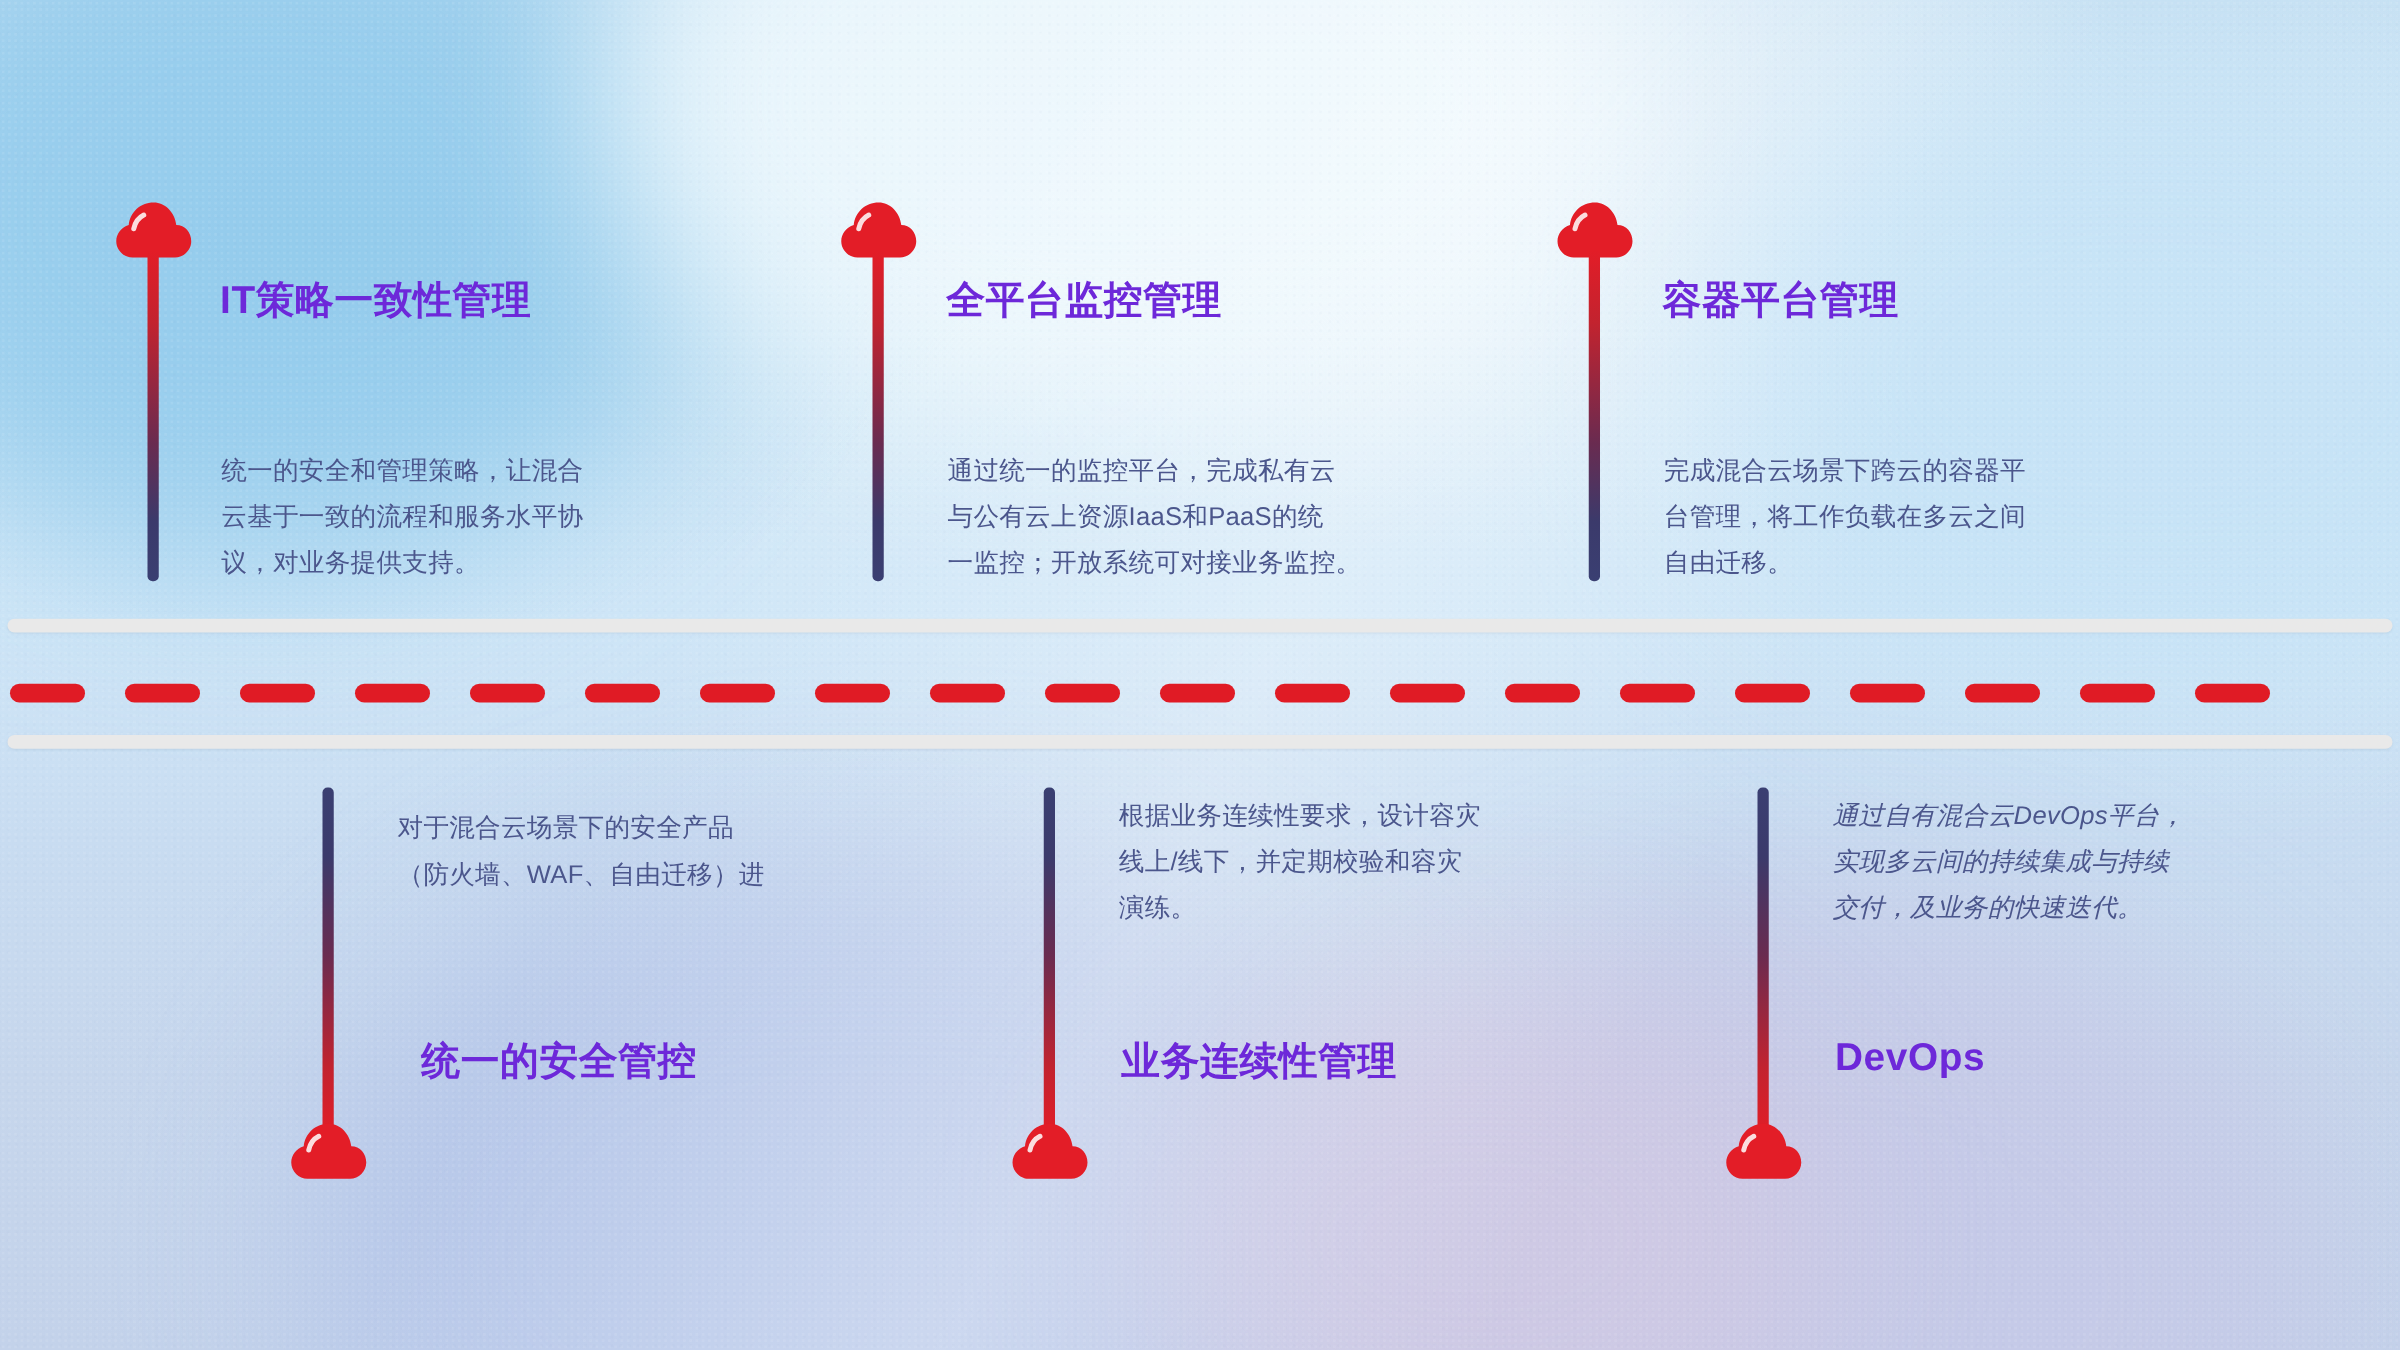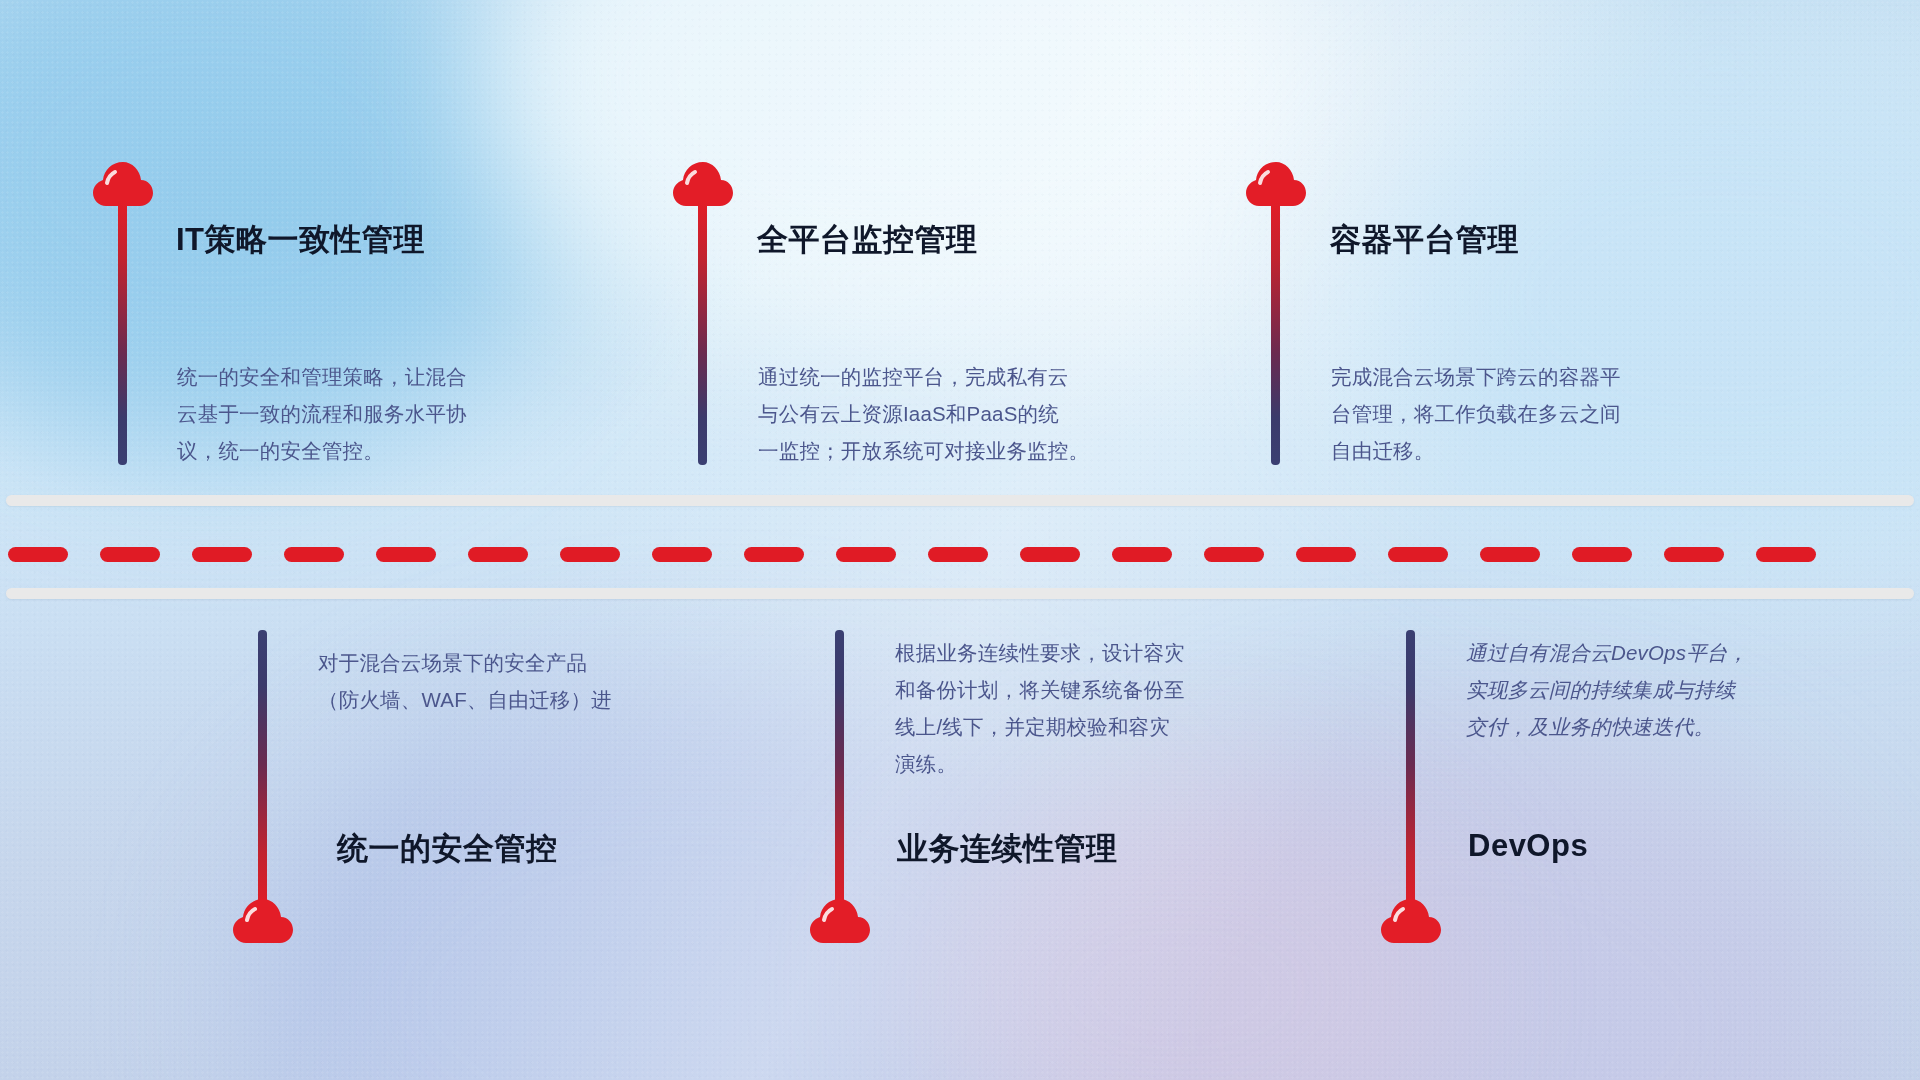--- a/index.html
+++ b/index.html
@@ -62,21 +62,21 @@
   
   .stem{position:absolute;width:9px;border-radius:4px;}
   .stem-down{background:linear-gradient(180deg,#e31d27 0%, #c2232f 22%, #6a2b50 58%, #3b3a6b 82%, #3a3f72 100%);}
   .stem-up{background:linear-gradient(180deg,#3a3f72 0%, #3b3a6b 20%, #6a2b50 48%, #c2232f 80%, #e31d27 100%);}
 
   .cloud{position:absolute;width:62px;height:46px;}
   .cloud svg{display:block;width:62px;height:46px;}
 
   .heading{
     position:absolute;
-    font-size:31px;font-weight:700;color:#0f172a;
+    font-size:31px;font-weight:700;color:#6d28d9;
     letter-spacing:.5px;white-space:nowrap;
   }
   .body{
     position:absolute;
     font-size:20.5px;line-height:37px;color:#4b5municipal;
     color:#4b568c;
     letter-spacing:.2px;
   }
   .body span{display:block;white-space:nowrap;}
 </style>
@@ -100,21 +100,21 @@
       <svg viewBox="0 0 62 46" xmlns="http://www.w3.org/2000/svg">
         <path d="M31 1C20 1 12 9 11 19 5 21 1 26 1 32c0 7 6 13 13 13h34c7 0 13-6 13-13 0-7-5-13-12-13-1-10-9-18-18-18z" fill="#e31d27"></path>
         <path d="M23 11c-4 2-7 6-8 11" stroke="#ffffff" stroke-width="4" stroke-linecap="round" fill="none" opacity=".85"></path>
       </svg>
     </div>
     <div class="stem stem-down" style="left:118px;top:200px;height:265px;"></div>
     <div class="heading" style="left:176px;top:219px;">IT策略一致性管理</div>
     <div class="body" style="left:177px;top:358px;width:430px;">
       <span>统一的安全和管理策略，让混合</span>
       <span>云基于一致的流程和服务水平协</span>
-      <span>议，统一的安全管控。</span>
+      <span>议，对业务提供支持。</span>
     </div>
   </div>
 
   <div class="col">
     <div class="cloud" style="left:672px;top:161px;">
       <svg viewBox="0 0 62 46" xmlns="http://www.w3.org/2000/svg">
         <path d="M31 1C20 1 12 9 11 19 5 21 1 26 1 32c0 7 6 13 13 13h34c7 0 13-6 13-13 0-7-5-13-12-13-1-10-9-18-18-18z" fill="#e31d27"></path>
         <path d="M23 11c-4 2-7 6-8 11" stroke="#ffffff" stroke-width="4" stroke-linecap="round" fill="none" opacity=".85"></path>
       </svg>
     </div>
@@ -182,21 +182,20 @@
         <path d="M31 1C20 1 12 9 11 19 5 21 1 26 1 32c0 7 6 13 13 13h34c7 0 13-6 13-13 0-7-5-13-12-13-1-10-9-18-18-18z" fill="#e31d27"></path>
         <path d="M23 11c-4 2-7 6-8 11" stroke="#ffffff" stroke-width="4" stroke-linecap="round" fill="none" opacity=".85"></path>
       </svg>
     </div>
   </div>
 
   <div class="col">
     <div class="stem stem-up" style="left:835px;top:630px;height:280px;"></div>
     <div class="body" style="left:895px;top:634px;width:430px;">
       <span>根据业务连续性要求，设计容灾</span>
-      <span>和备份计划，将关键系统备份至</span>
       <span>线上/线下，并定期校验和容灾</span>
       <span>演练。</span>
     </div>
     <div class="heading" style="left:897px;top:828px;">业务连续性管理</div>
     <div class="cloud" style="left:809px;top:898px;">
       <svg viewBox="0 0 62 46" xmlns="http://www.w3.org/2000/svg">
         <path d="M31 1C20 1 12 9 11 19 5 21 1 26 1 32c0 7 6 13 13 13h34c7 0 13-6 13-13 0-7-5-13-12-13-1-10-9-18-18-18z" fill="#e31d27"></path>
         <path d="M23 11c-4 2-7 6-8 11" stroke="#ffffff" stroke-width="4" stroke-linecap="round" fill="none" opacity=".85"></path>
       </svg>
     </div>

